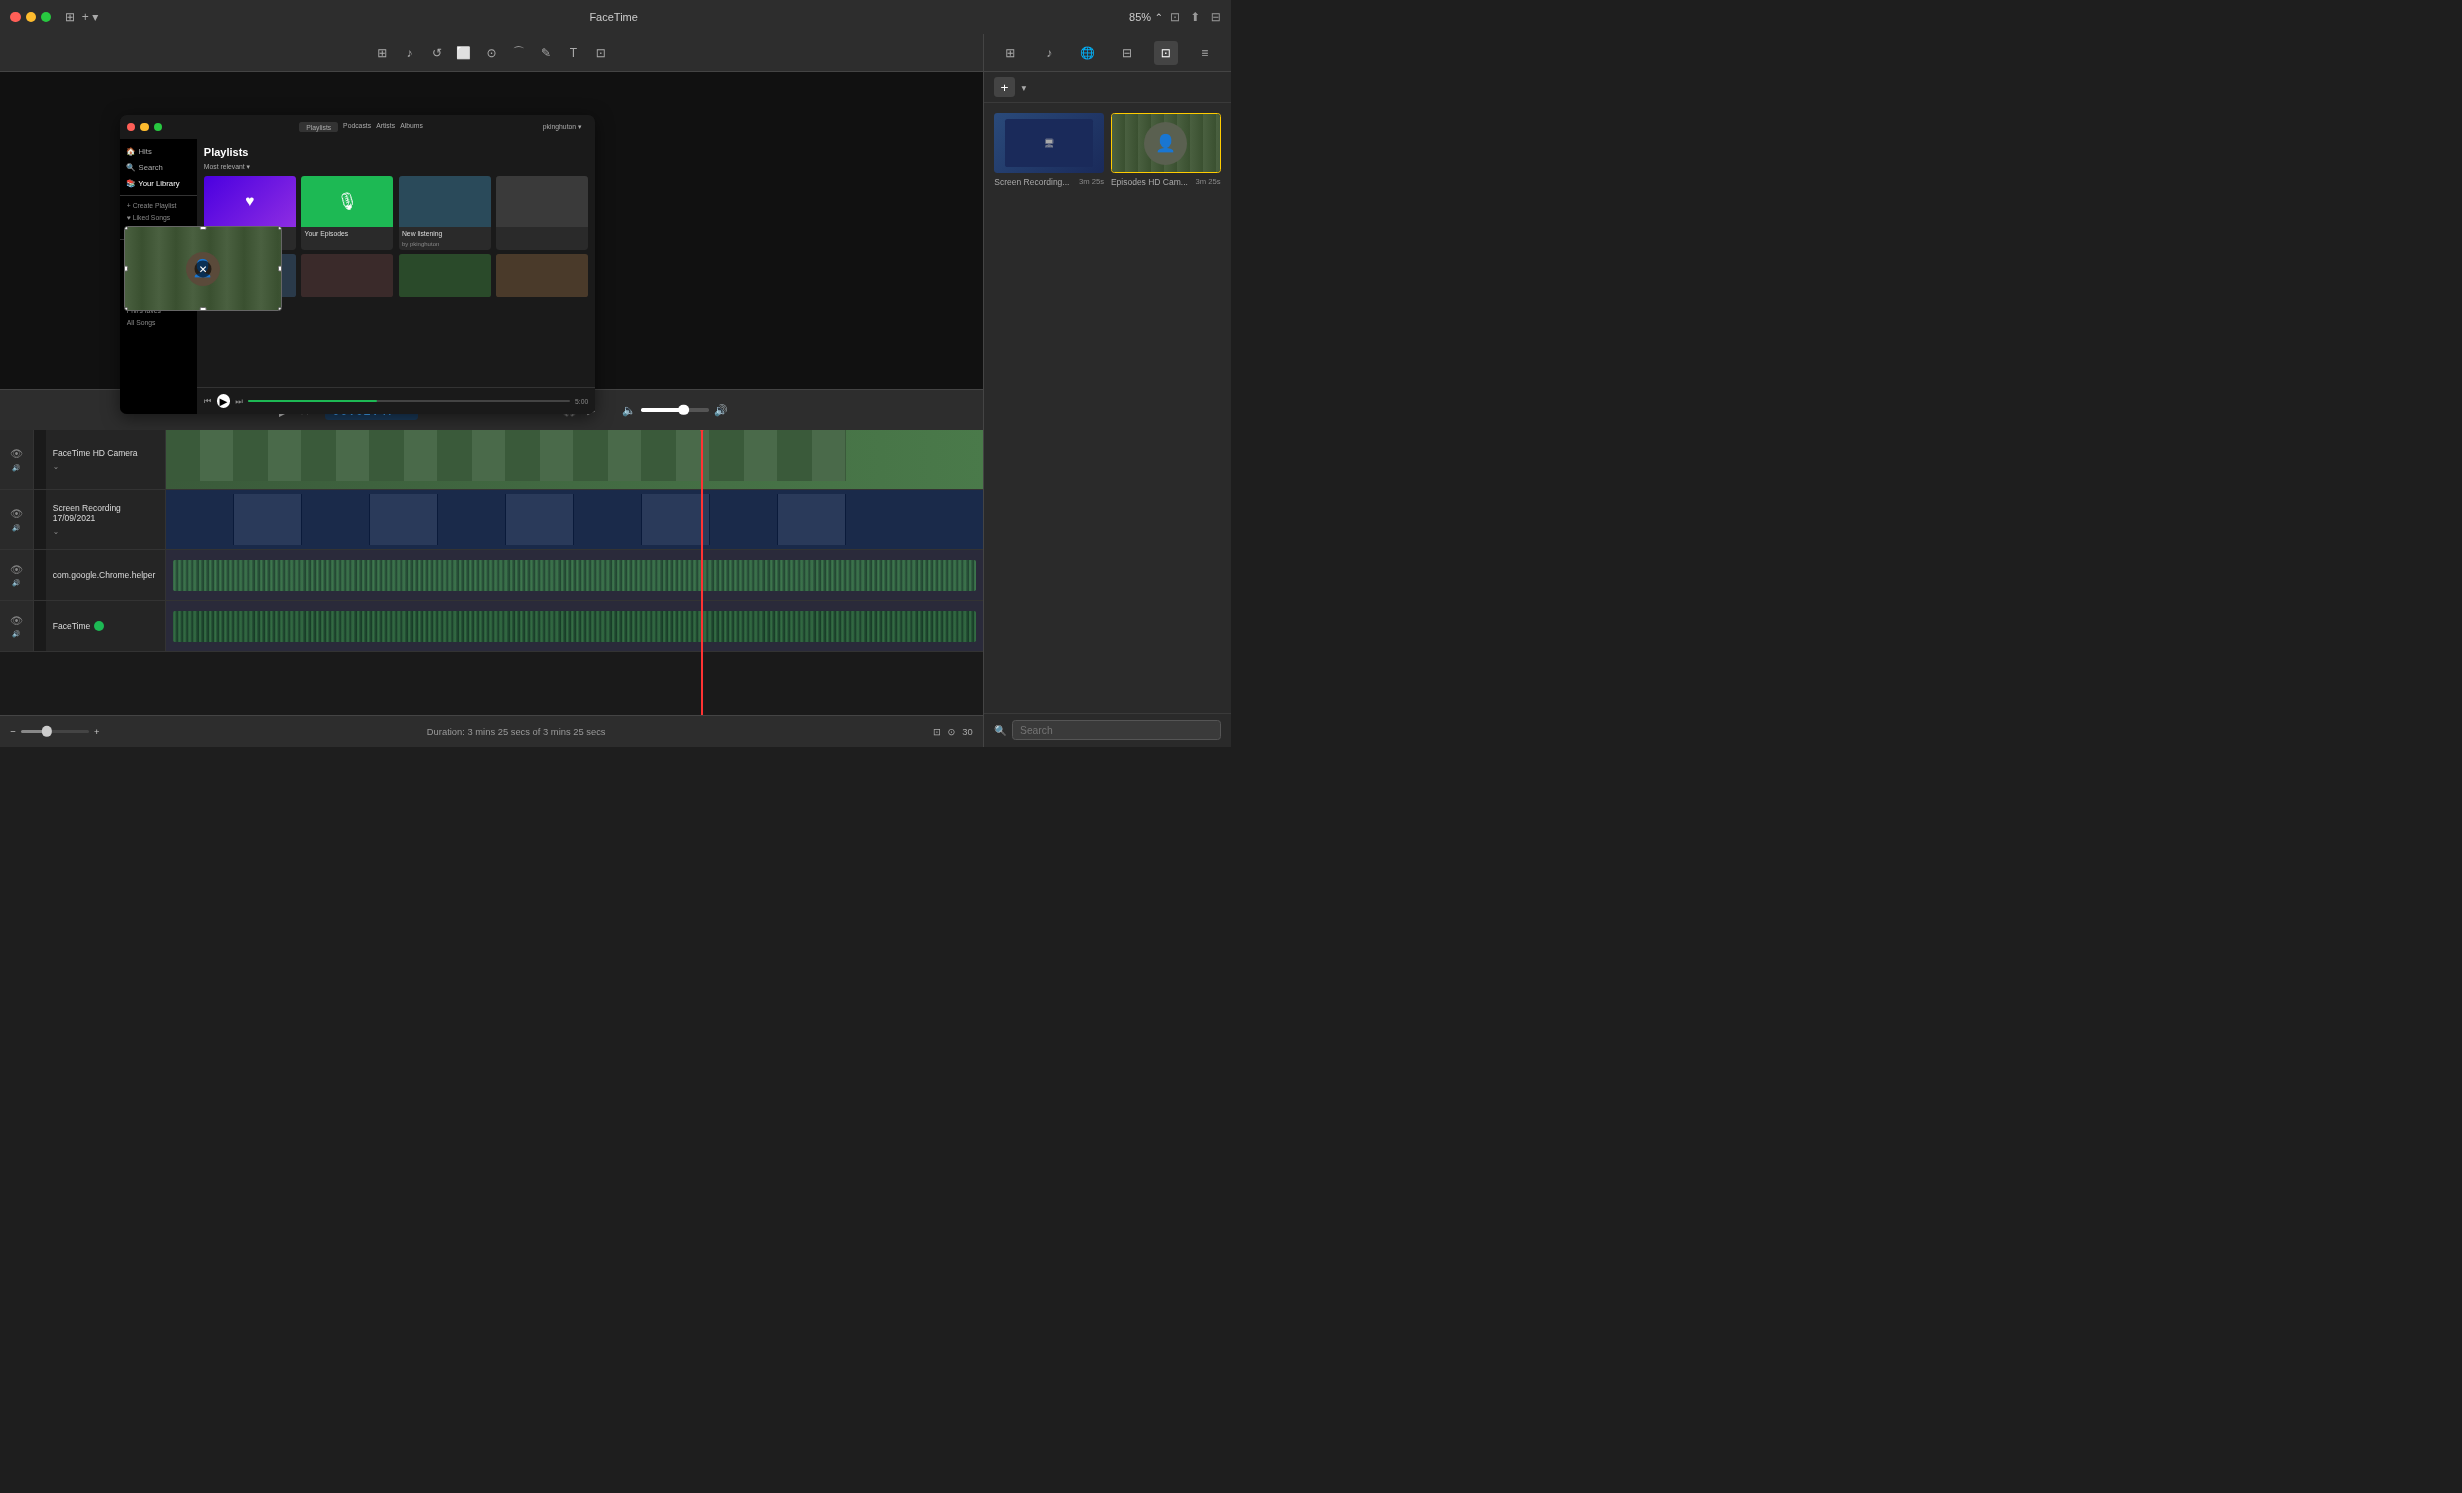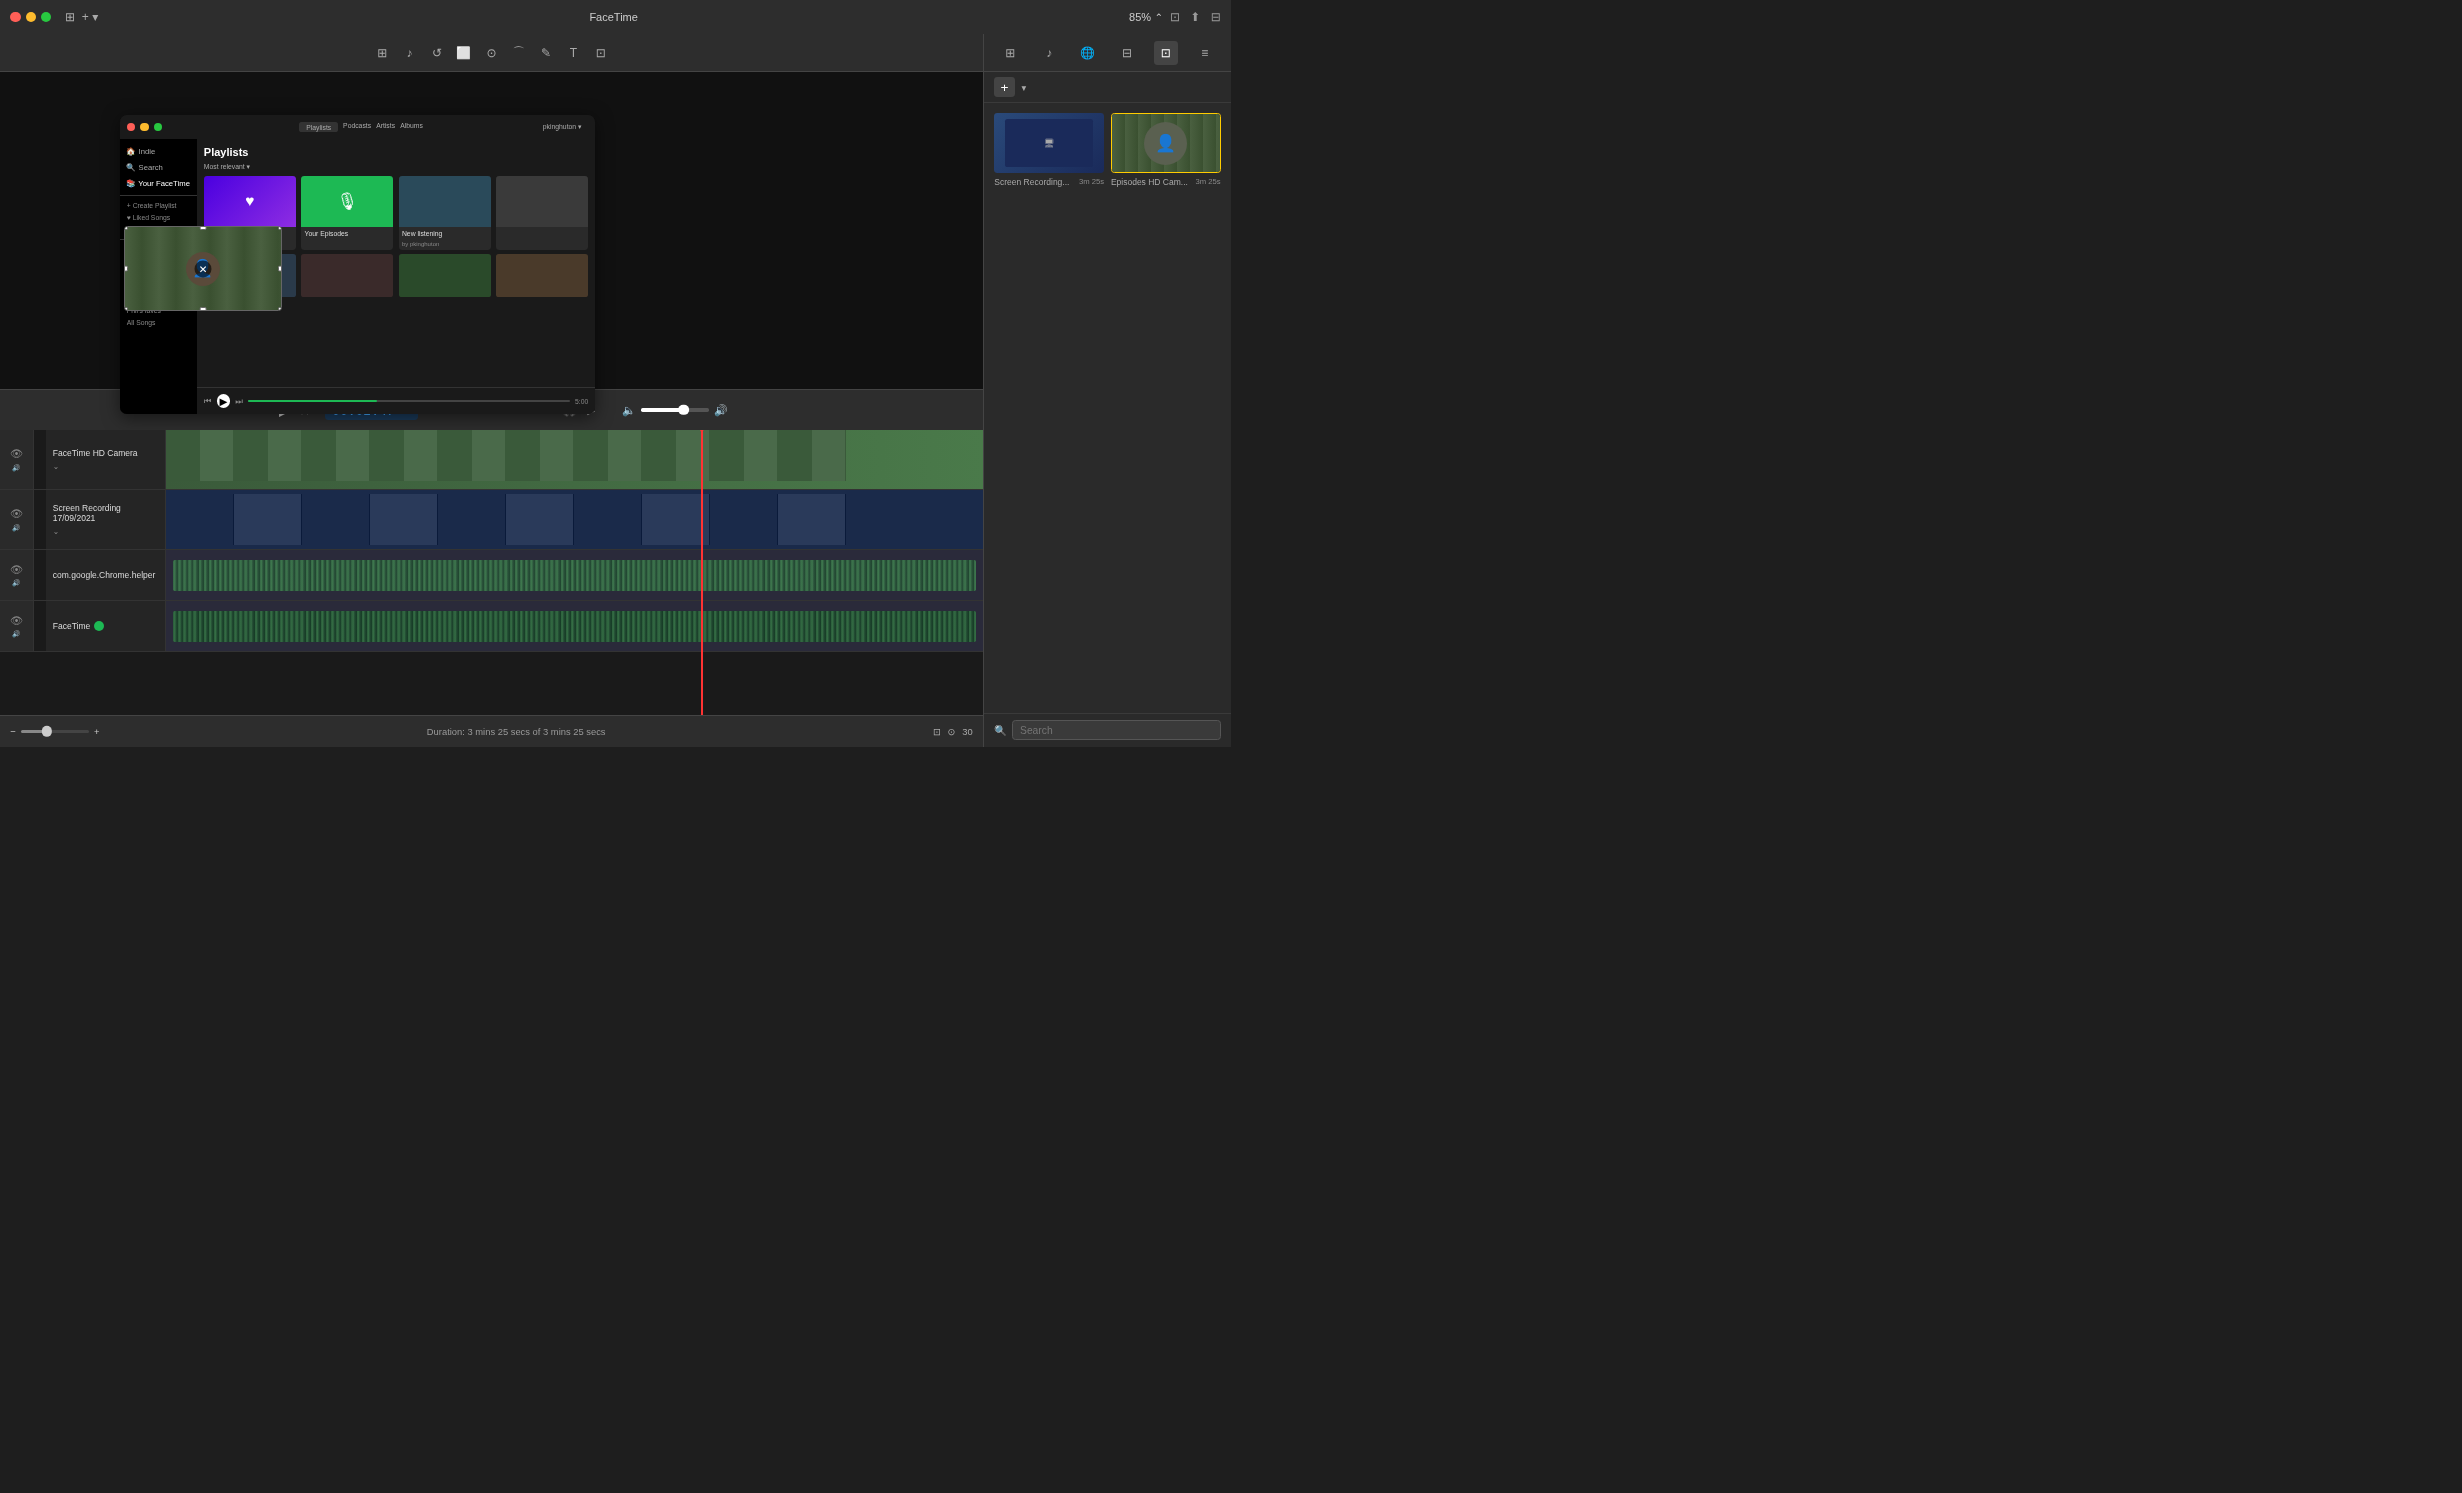--- a/index.html
+++ b/index.html
@@ -660,23 +660,23 @@
             <div style="background:#333;border-radius:2.6px;padding:1.7px 6.8px;font-size:6.8px;color:#aaa;">Playlists</div>
             <div style="font-size:6.8px;color:#aaa;">Podcasts</div>
             <div style="font-size:6.8px;color:#aaa;">Artists</div>
             <div style="font-size:6.8px;color:#aaa;">Albums</div>
           </div>
           <div style="font-size:6.8px;color:#aaa;margin-right:6.8px;">pkinghuton ▾</div>
         </div>
         <div class="spotify-content">
 
           <div class="spotify-sidebar">
-            <div class="spotify-nav-item">🏠 Indie</div>
+            <div class="spotify-nav-item">🏠 Hits</div>
             <div class="spotify-nav-item">🔍 Search</div>
-            <div class="spotify-nav-item active">📚 Your FaceTime</div>
+            <div class="spotify-nav-item active">📚 Your Library</div>
             <hr class="spotify-sidebar-divider">
             <div class="spotify-library-item">+ Create Playlist</div>
             <div class="spotify-library-item">♥ Liked Songs</div>
             <div class="spotify-library-item">Your Episodes</div>
             <hr class="spotify-sidebar-divider">
             <div class="spotify-library-item">Today's Top Hits</div>
             <div class="spotify-library-item">Old listening</div>
             <div class="spotify-library-item">Sad Indie</div>
             <div class="spotify-library-item">Silent Night Radio</div>
             <div class="spotify-library-item">New listening</div>

